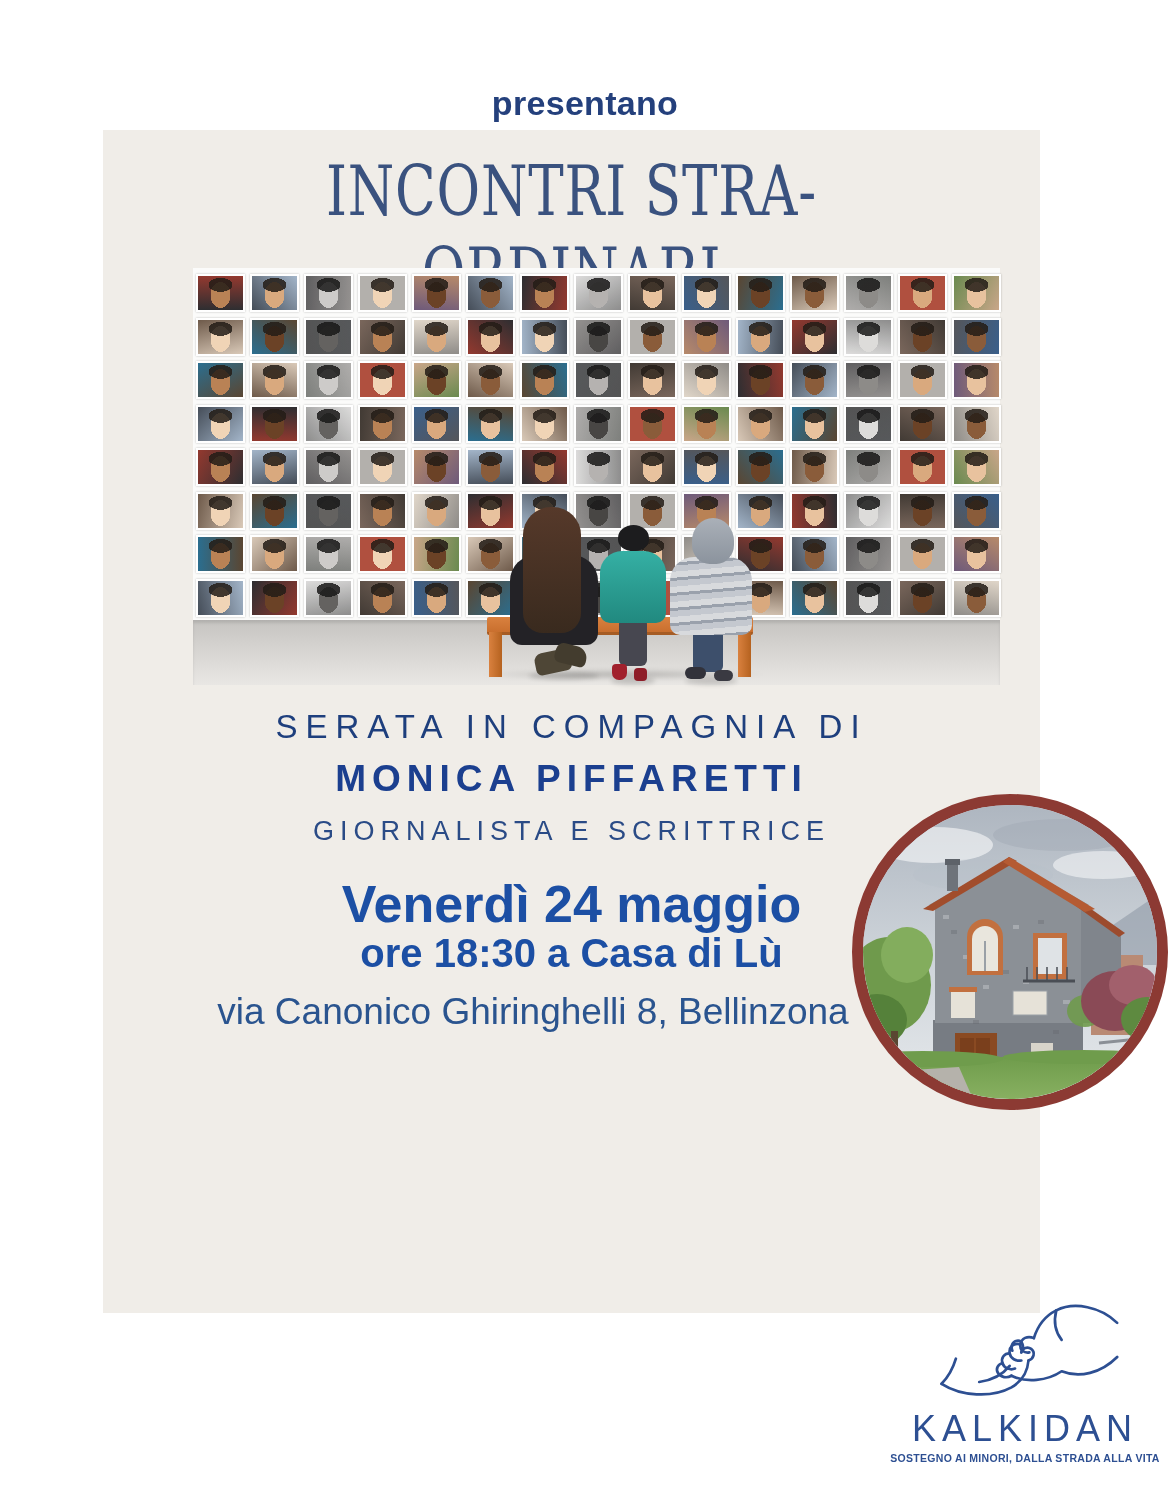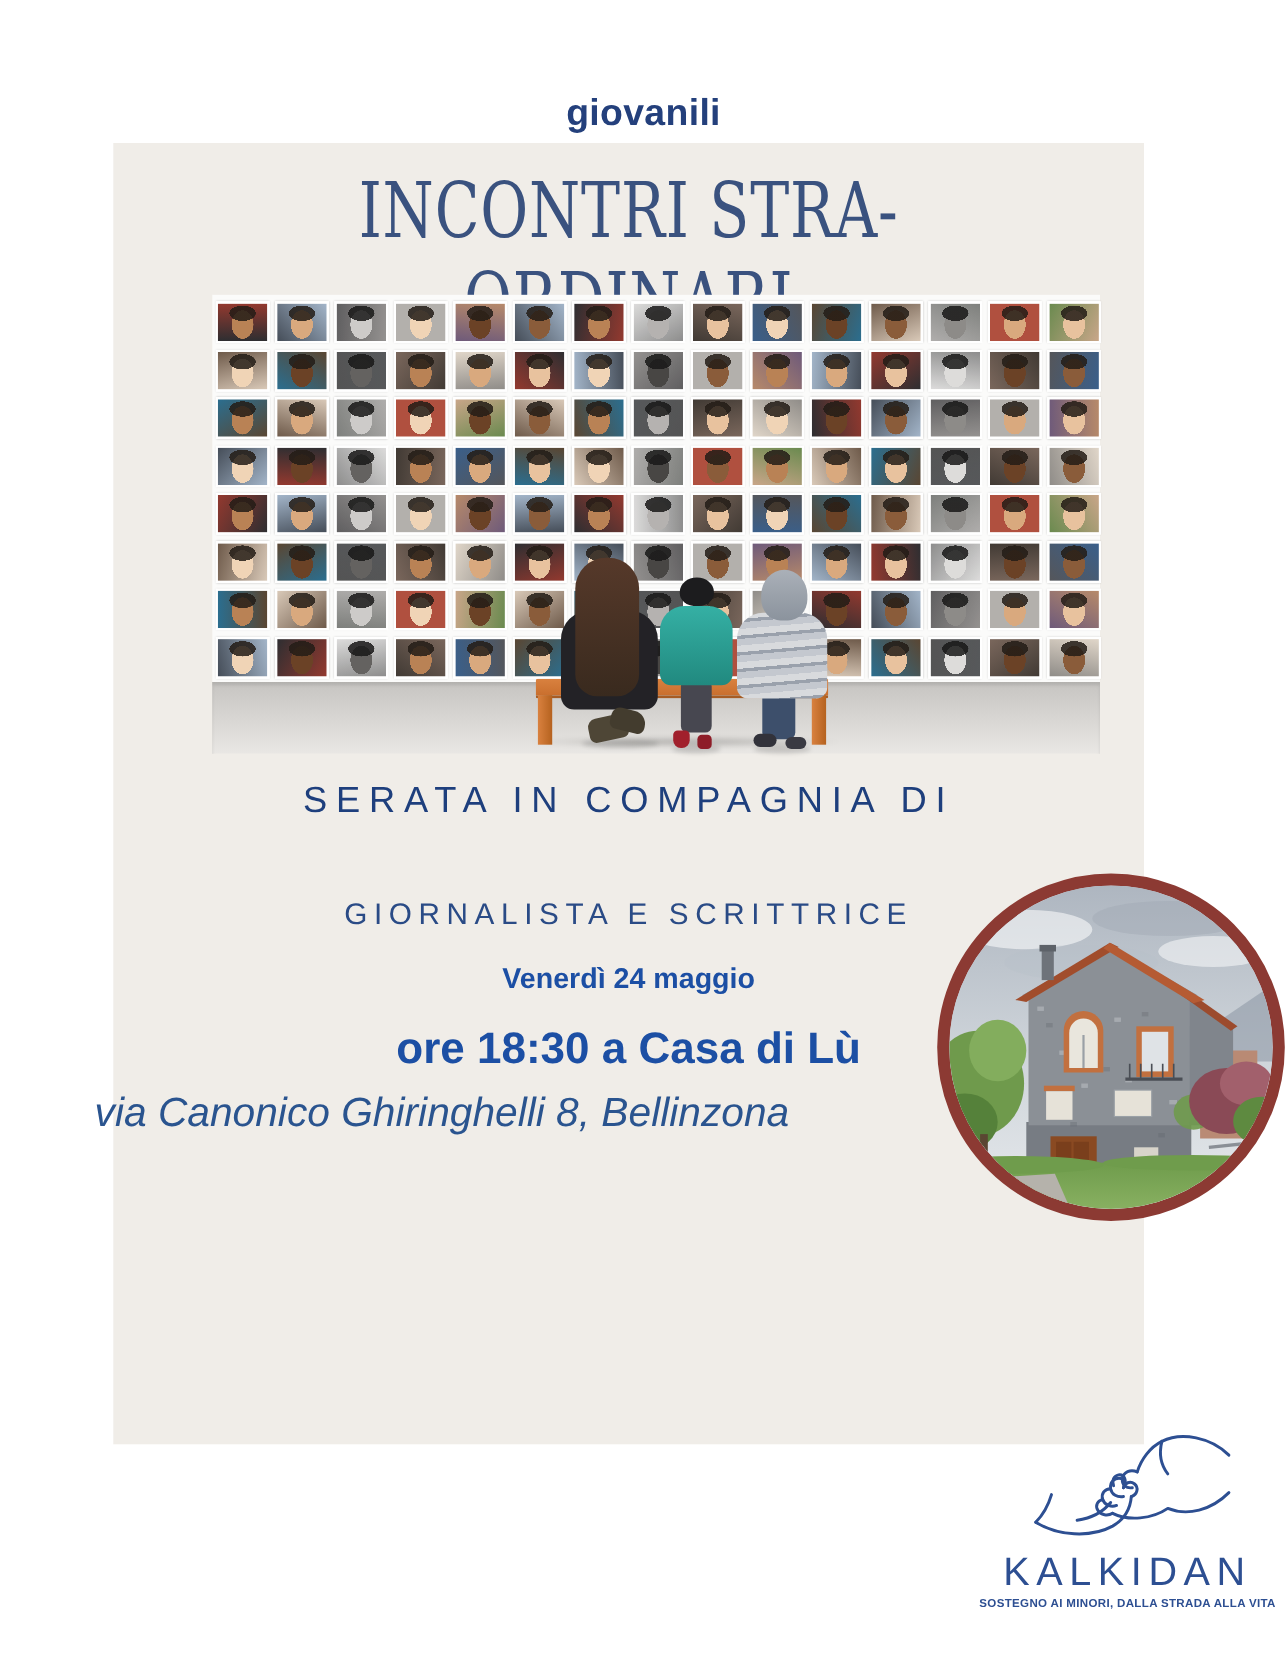--- a/index.html
+++ b/index.html
@@ -61,24 +61,24 @@
            border-radius:24px 24px 10px 10px;}
   .pr-jeans{position:absolute;left:500px;top:360px;width:30px;height:44px;z-index:2;background:#3d4f6b;border-radius:6px;}
   .pr-shoe1{position:absolute;left:492px;top:399px;width:21px;height:12px;z-index:3;background:#32323a;border-radius:6px;}
   .pr-shoe2{position:absolute;left:521px;top:402px;width:19px;height:11px;z-index:3;background:#3a3a42;border-radius:6px;}
 
   
   .ctext{position:absolute;left:103px;width:937px;text-align:center;}
   .speaker-intro{top:708px;font-size:33px;letter-spacing:8px;font-weight:500;color:#1e3f7d;}
   .speaker-name{top:758px;font-size:37px;letter-spacing:6px;font-weight:bold;color:var(--name-blue,#1b3f8f);}
   .speaker-role{top:816px;font-size:27px;letter-spacing:6px;font-weight:500;color:#2a4b86;}
-  .event-date{top:874px;font-size:26px;font-weight:bold;color:var(--accent-blue,#1c4fa4);}
+  .event-date{top:874px;font-size:52px;font-weight:bold;color:var(--accent-blue,#1c4fa4);}
   .event-time{top:931px;font-size:40px;font-weight:bold;color:var(--accent-blue,#1c4fa4);}
-  .event-address{position:absolute;left:86px;top:991px;width:860px;
-                 font-size:37px;color:var(--body-blue,#2a548f);font-style:italic;}
+  .event-address{position:absolute;left:103px;top:991px;width:860px;text-align:center;
+                 font-size:37px;color:var(--body-blue,#2a548f);}
 
   
   .venue-circle{position:absolute;left:852px;top:794px;width:294px;height:294px;border-radius:50%;
                 border:11px solid var(--circle-border,#8c3a33);overflow:hidden;background:#cfd6dd;z-index:5;}
   .venue-circle svg{display:block;}
 
   
   .details{position:absolute;left:103px;top:1098px;width:937px;text-align:center;
            color:var(--body-blue,#2a548f);font-size:34px;line-height:51px;}
 
@@ -93,21 +93,21 @@
   .k-name{position:absolute;left:0;top:112px;width:274px;text-align:center;font-size:36px;
           letter-spacing:6px;color:var(--kalkidan-blue,#2d4f92);}
   .k-tag{position:absolute;left:0;top:156px;width:274px;text-align:center;font-size:10.5px;font-weight:bold;
          letter-spacing:.3px;color:var(--kalkidan-blue,#2d4f92);white-space:nowrap;}
 </style>
 </head>
 <body>
 
 <div class="poster">
 
-  <div class="hdr l2">giovanili</div>
+  <div class="hdr l2">presentano</div>
 
   <div class="card"></div>
 
   <div class="title">INCONTRI STRA-ORDINARI</div>
 
   <div class="collage">
     <div class="wall"></div>
     <div class="floor"></div>
     <div class="tiles" id="tiles">
         <div class="tile" style="left: 3px; top: 6px; background: radial-gradient(12px 7px at 50% 26%, rgba(35, 28, 22, 0.85) 0px, rgba(35, 28, 22, 0.85) 99%, rgba(0, 0, 0, 0) 100%), radial-gradient(10px 13px at 50% 56%, rgb(185, 130, 85) 0px, rgb(185, 130, 85) 99%, rgba(0, 0, 0, 0) 100%), linear-gradient(0deg, rgb(46, 46, 49), rgb(147, 57, 47));"></div>
@@ -253,20 +253,21 @@
     <div class="pm-shoe2"></div>
 
     <div class="pr-jeans"></div>
     <div class="pr-body"></div>
     <div class="pr-hood"></div>
     <div class="pr-shoe1"></div>
     <div class="pr-shoe2"></div>
   </div>
 
   <div class="ctext speaker-intro">SERATA IN COMPAGNIA DI</div>
+  <div class="ctext speaker-name">MONICA PIFFARETTI</div>
   <div class="ctext speaker-role">GIORNALISTA E SCRITTRICE</div>
 
   <div class="ctext event-date">Venerdì 24 maggio</div>
   <div class="ctext event-time">ore 18:30 a Casa di Lù</div>
   <div class="event-address">via Canonico Ghiringhelli 8, Bellinzona</div>
 
   <div class="venue-circle">
     <svg viewBox="0 0 294 294" width="294" height="294">
       <defs>
         <linearGradient id="sky" x1="0" y1="0" x2="0" y2="1">

